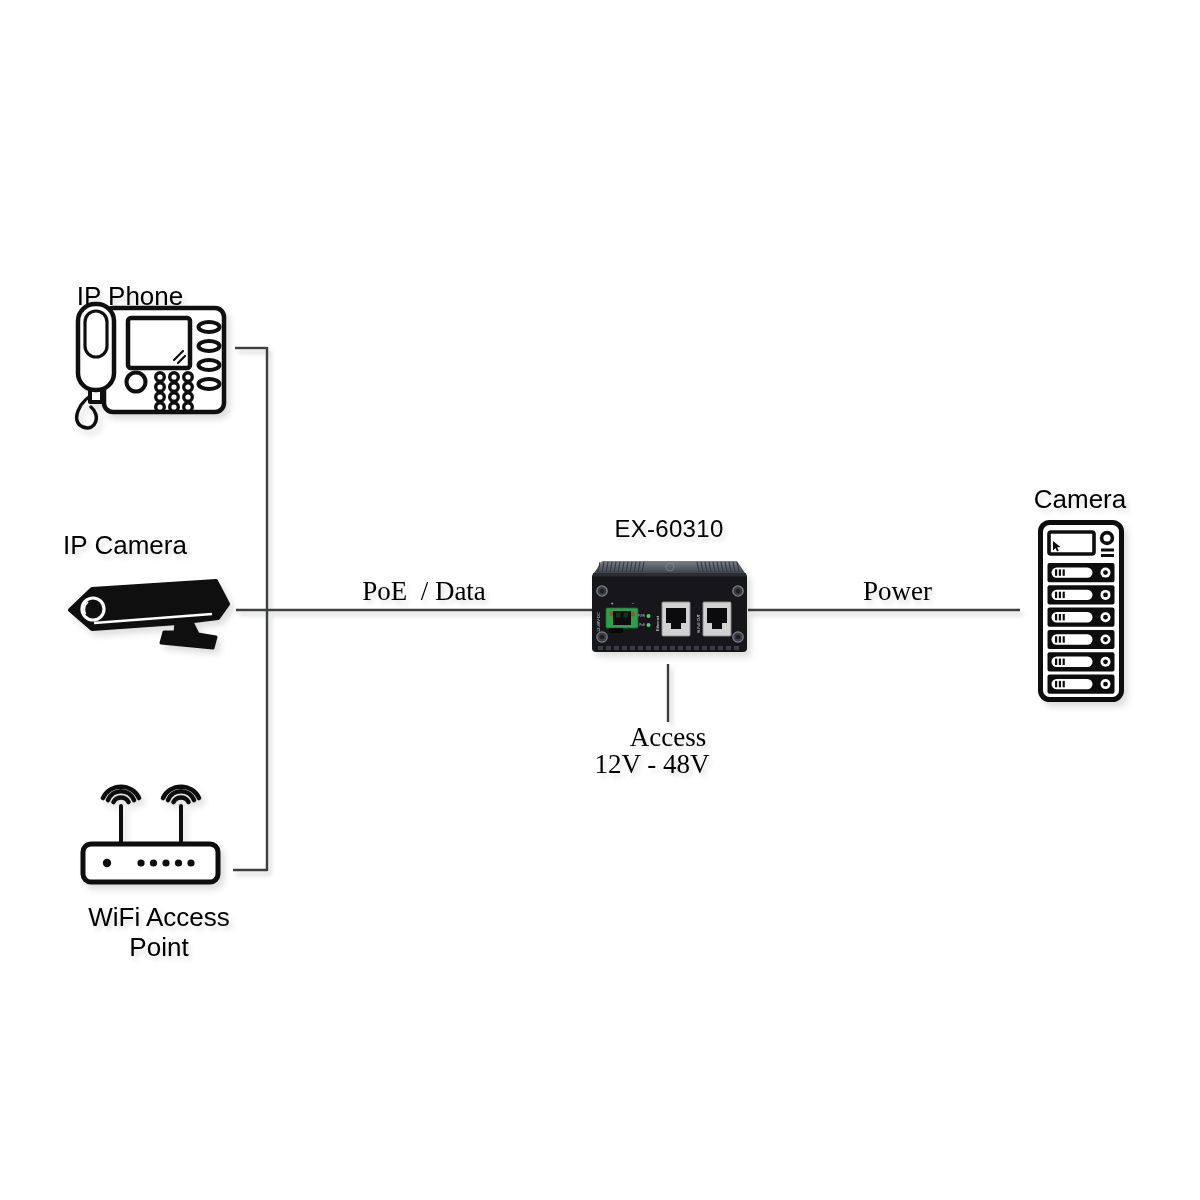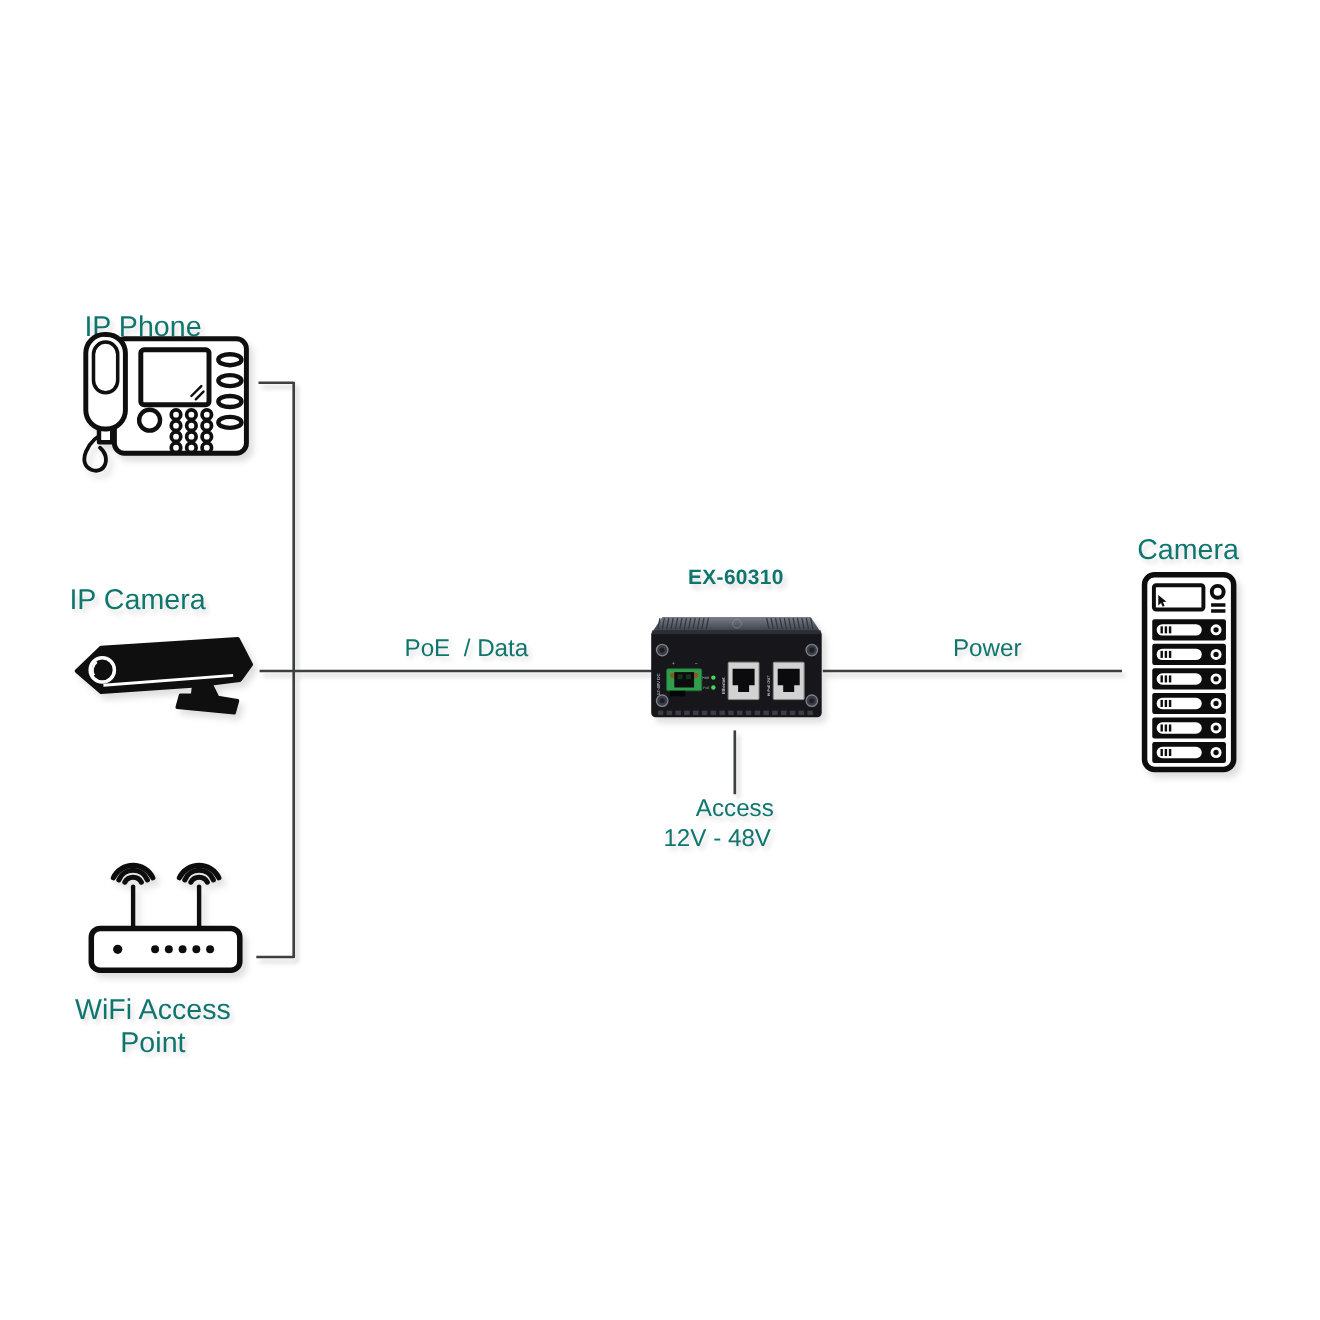--- a/index.html
+++ b/index.html
@@ -1,25 +1,25 @@
 <!DOCTYPE html>
 <html><head>
 <meta charset="utf-8">
 <title>EX-60310 Diagram</title>
 <style>
   html,body{margin:0;padding:0;background:#ffffff;}
   #stage{
     position:relative;width:1200px;height:1200px;background:#ffffff;
     font-family:"Liberation Sans",sans-serif;color:#141414;overflow:hidden;
   }
-  .lbl{position:absolute;text-align:center;color:#0f766e;
+  .lbl{position:absolute;text-align:center;color:#000000;
        text-shadow:3px 4px 5px rgba(0,0,0,0.14);}
   .node-lbl{font-size:26px;line-height:30px;}
-  .link-lbl{font-size:22px;white-space:pre;}
-  .title-lbl{font-size:19px;font-weight:bold;letter-spacing:.3px;}
+  .link-lbl{font-size:27px;white-space:pre;font-family:Liberation Serif, serif;}
+  .title-lbl{font-size:24px;font-weight:normal;letter-spacing:.3px;}
   .icon{position:absolute;filter:drop-shadow(4px 5px 3px rgba(0,0,0,0.13));}
   svg{display:block;overflow:visible;}
 </style>
 </head>
 <body>
 
 <div id="stage">
 
   <svg width="1200" height="1200" style="position:absolute;left:0;top:0">
     <defs>
@@ -34,21 +34,21 @@
       <path d="M236,610 H594"></path>
       <path d="M748,610 H1020"></path>
       <path d="M668,664 V722"></path>
     </g>
   </svg>
 
   <div class="lbl node-lbl" style="left:50px;top:281px;width:160px">IP Phone</div>
 
   <div class="lbl node-lbl" style="left:40px;top:530px;width:170px">IP Camera</div>
 
-  <div class="lbl node-lbl" style="left:46px;top:902px;width:186px">WiFi Access Point</div>
+  <div class="lbl node-lbl" style="left:66px;top:902px;width:186px">WiFi Access Point</div>
 
   <div class="lbl node-lbl" style="left:1000px;top:484px;width:160px">Camera</div>
 
   <div class="lbl title-lbl" style="left:569px;top:515px;width:200px">EX-60310</div>
 
   <div class="lbl link-lbl" style="left:324px;top:576px;width:200px">PoE  / Data</div>
 
   <div class="lbl link-lbl" style="left:820px;top:576px;width:155px">Power</div>
 
   <div class="lbl link-lbl" style="left:592px;top:722px;width:152px">Access</div>

